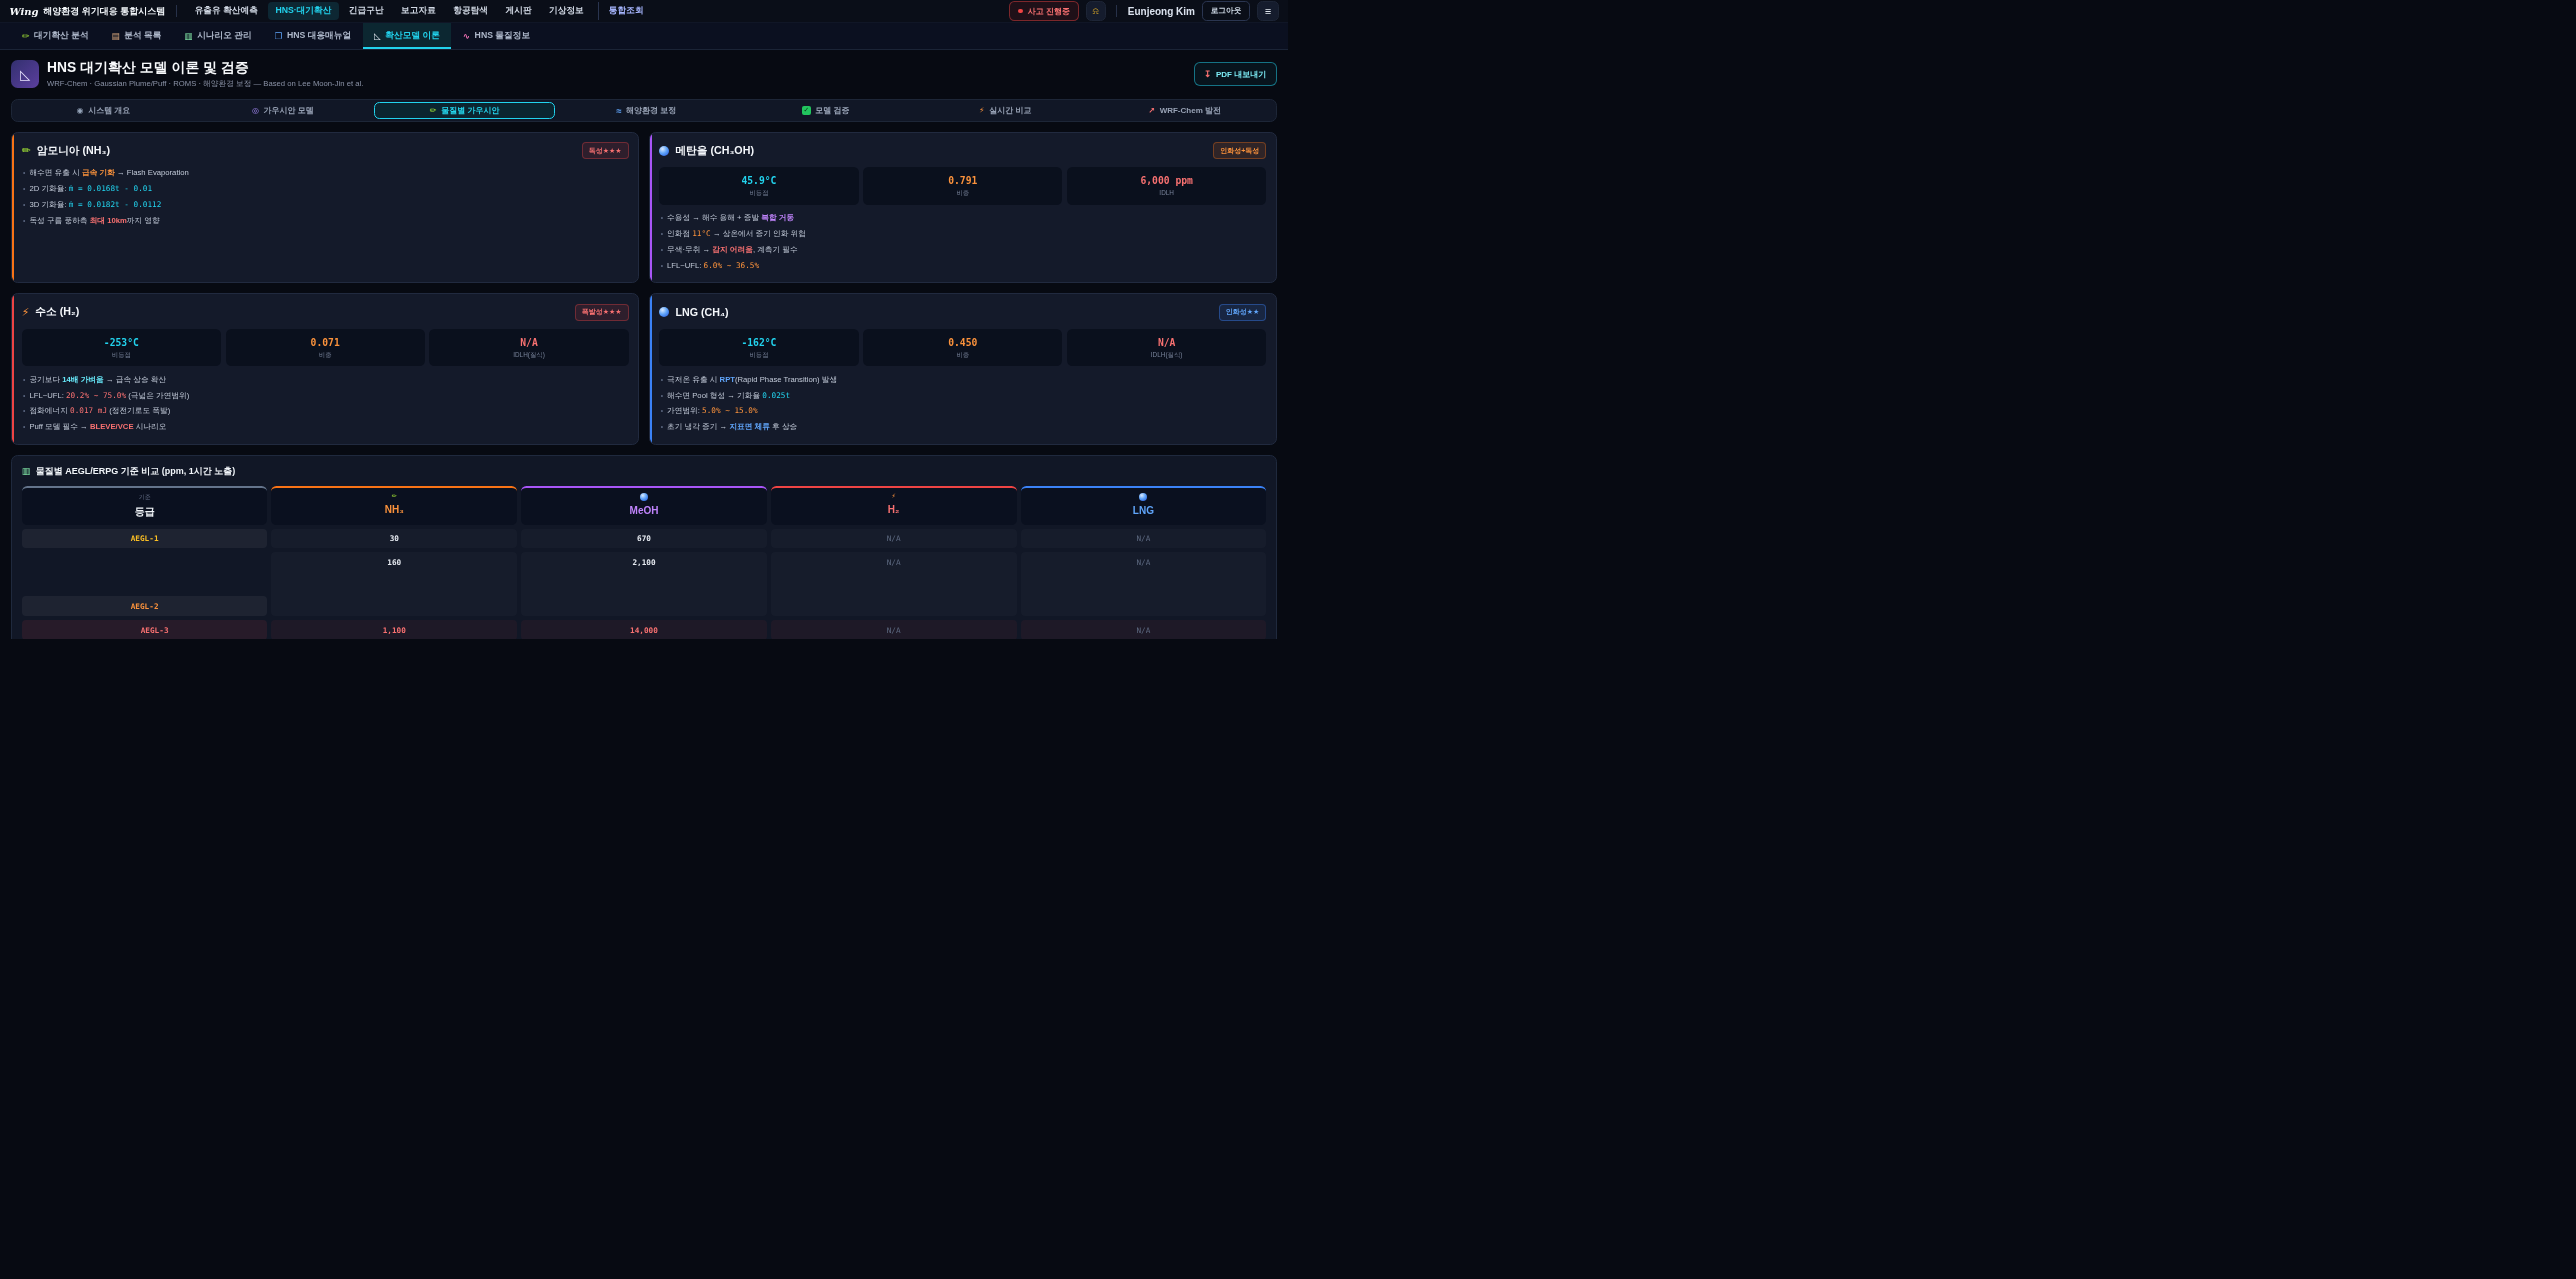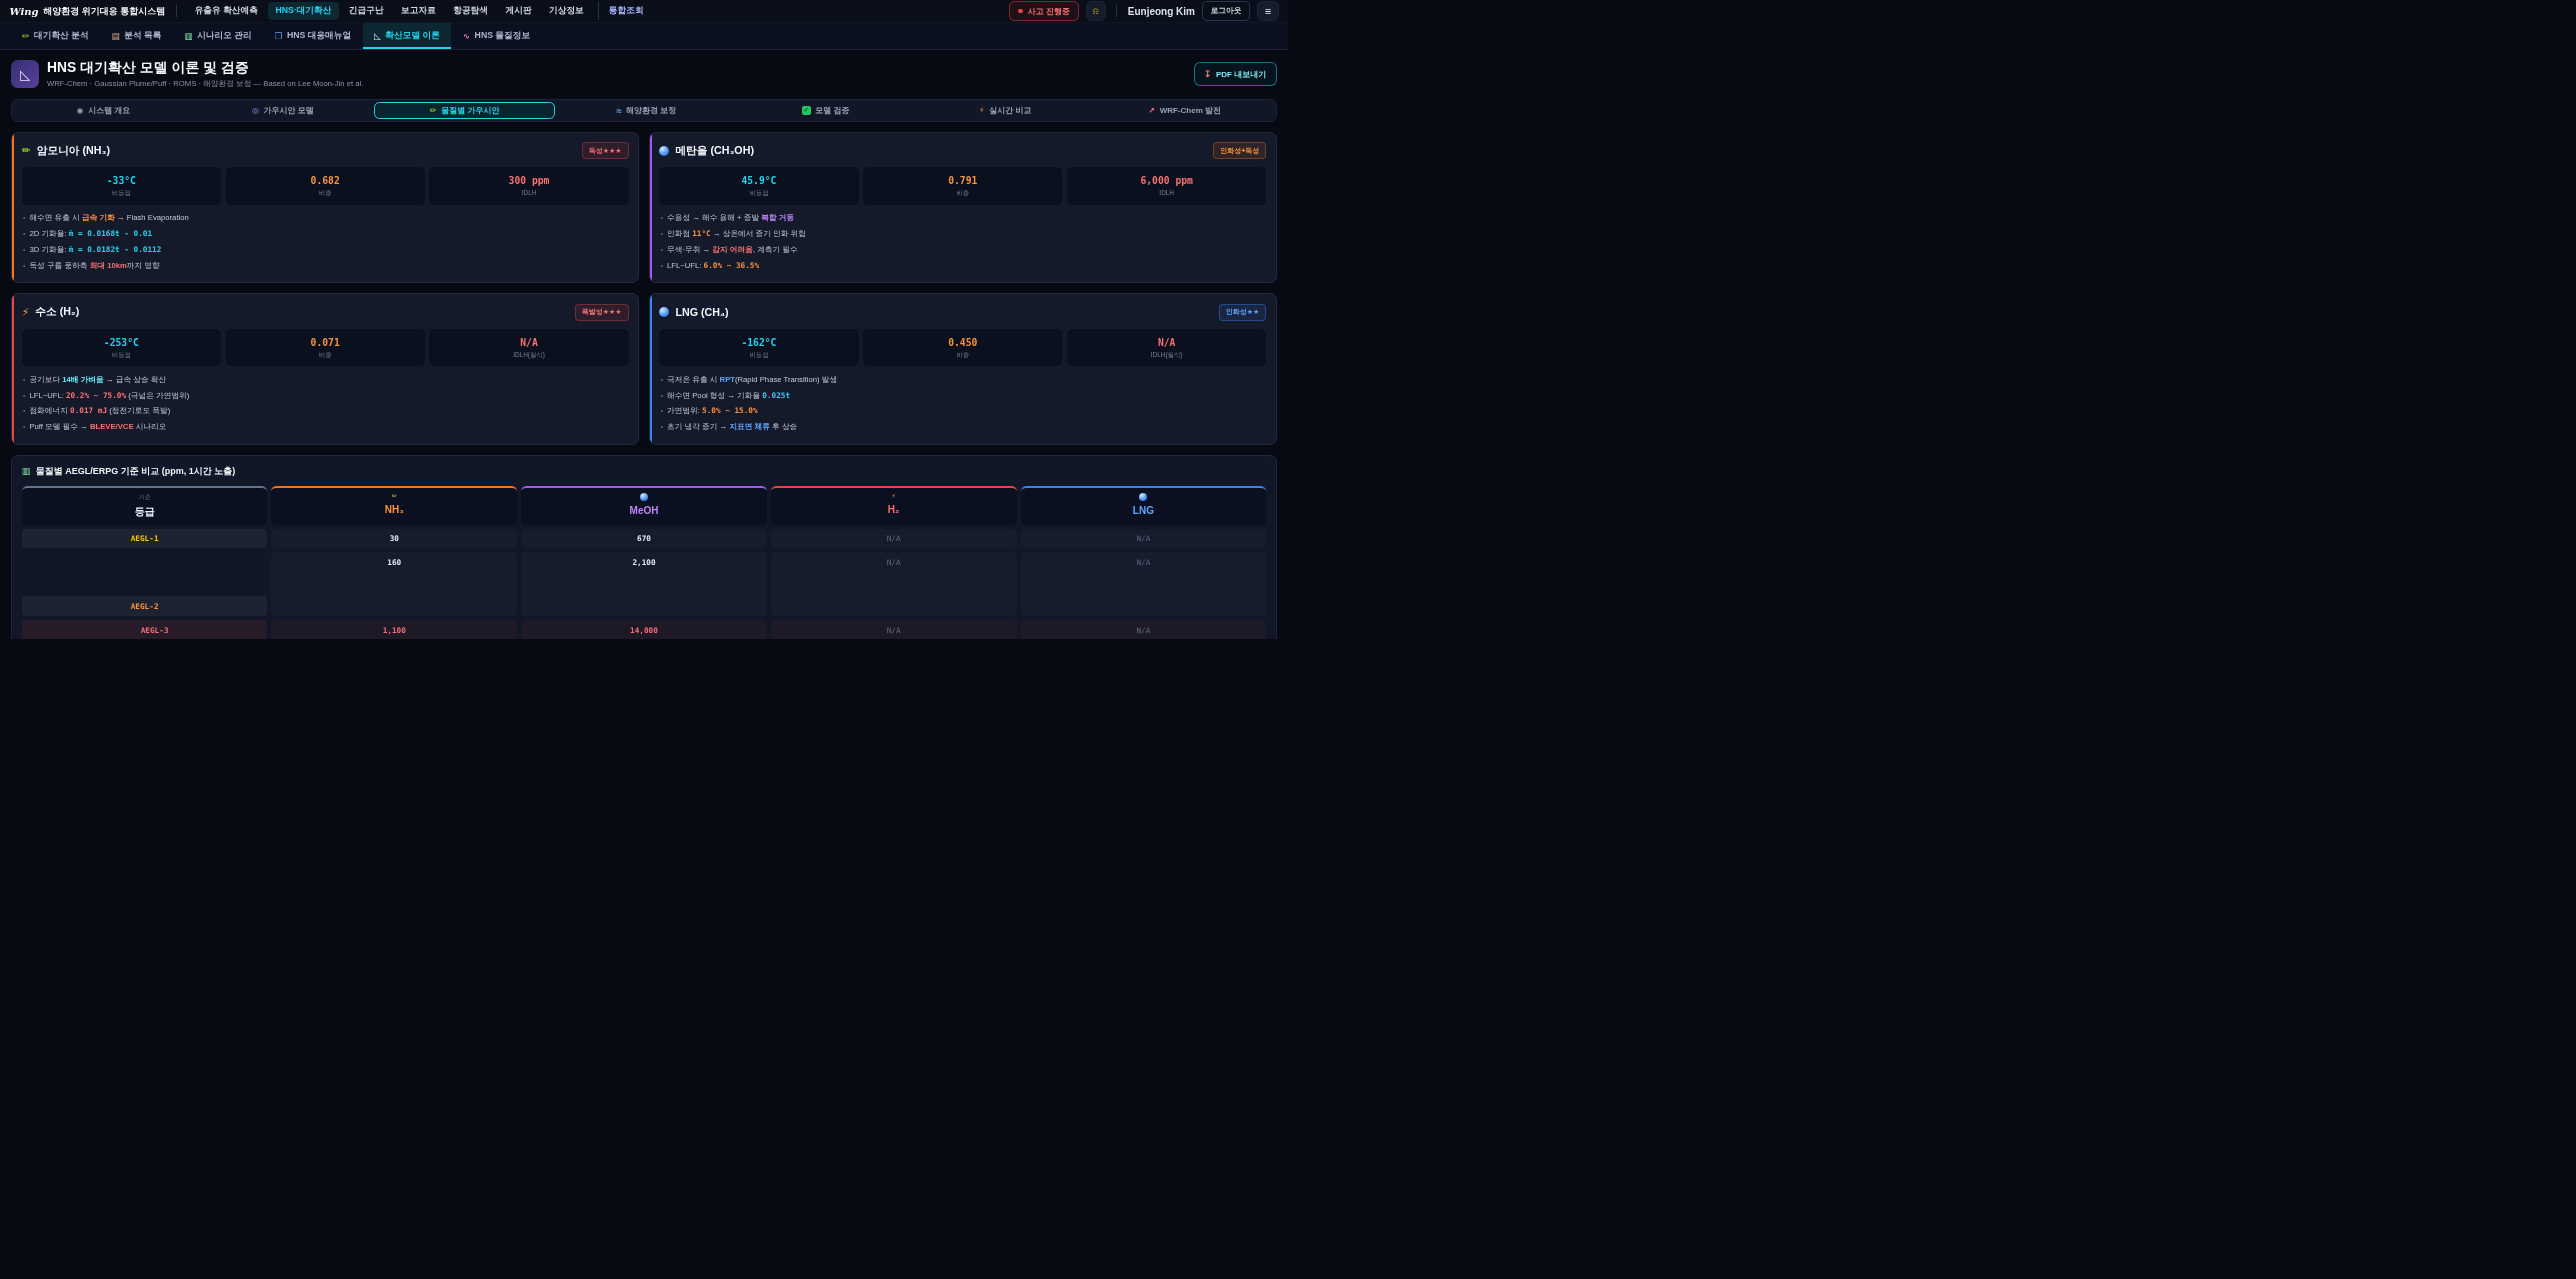--- a/index.html
+++ b/index.html
@@ -89,21 +89,21 @@
   .stat { background:#0a101d; border:0.7px solid #19223500; border-radius:5.4px; text-align:center; padding:6.7px 2.7px 5.4px; }
   .stat-val { font-family:"DejaVu Sans Mono","Liberation Mono",monospace; font-weight:700; font-size:9.7px; margin-bottom:3.4px; }
   .stat-val.cyan { color:#22d3ee; } .stat-val.orange { color:#fb923c; } .stat-val.red { color:#f87171; }
   .stat-label { font-size:6.4px; color:#78839a; }
   .bullets { padding:0 1.3px; }
   .bullet { font-size:7.7px; color:#c3cbd9; margin:4.7px 0; line-height:1.45; }
   .bullet .bdot { color:#5b6780; margin-right:4px; font-size:6.7px; }
   .s-ob { color:#fb923c; font-weight:800; } .s-rb { color:#f87171; font-weight:800; }
   .s-pb { color:#c084fc; font-weight:800; } .s-cb { color:#67e8f9; font-weight:800; }
   .s-bb { color:#60a5fa; font-weight:800; }
-  .s-mc,.s-mo,.s-mr { font-family:"DejaVu Sans Mono","Liberation Mono",monospace; font-weight:700; }
+  .s-mc,.s-mo,.s-mr { font-family:"DejaVu Sans Mono","Liberation Mono",monospace; font-weight:400; }
   .s-mc { color:#22d3ee; } .s-mo { color:#fb923c; } .s-mr { color:#f87171; }
 
   
   .tablepanel { margin:10px 11.4px 10.7px; background:#111726; border:0.7px solid #1f293d; border-radius:6.7px; padding:8.7px 9.4px 6.7px; }
   .tp-title { margin:0 0 8px; font-size:9px; font-weight:800; color:#f1f5f9; display:flex; align-items:center; gap:5.4px; }
   .trow { display:grid; grid-template-columns:1fr 1fr 1fr 1fr 1fr; gap:4px; margin-bottom:4px; }
   .thcell { background:#0a101f; border-radius:5.4px; border-top:2px solid var(--top); text-align:center; padding:4px 0 5.4px; }
   .th-sub { display:block; font-size:6px; color:#66718a; margin:1.3px 0 3.4px; min-height:7.4px; }
   .th-name { font-size:10px; font-weight:800; }
   .tcell { border-radius:4px; text-align:center; padding:5.4px 0;
@@ -245,34 +245,20 @@
 
 <div class="cards" id="cards">
     <div class="card" style="--accent: #f97316;">
       <div class="card-head">
         <div class="card-title">
           <span class="ic ic-pen">✏</span>
           <span>암모니아 (NH₃)</span>
         </div>
         <span class="badge red">독성★★★</span>
       </div>
-      <div class="stats">
-        <div class="stat">
-          <div class="stat-val cyan">-33°C</div>
-          <div class="stat-label">비등점</div>
-        </div>
-        <div class="stat">
-          <div class="stat-val orange">0.682</div>
-          <div class="stat-label">비중</div>
-        </div>
-        <div class="stat">
-          <div class="stat-val red">300 ppm</div>
-          <div class="stat-label">IDLH</div>
-        </div>
-      </div>
       <div class="bullets">
         <div class="bullet"><span class="bdot">•</span><span>해수면 유출 시 </span><span class="s-ob">급속 기화</span><span> → Flash Evaporation</span></div>
         <div class="bullet"><span class="bdot">•</span><span>2D 기화율: </span><span class="s-mc">ṁ = 0.0168t - 0.01</span></div>
         <div class="bullet"><span class="bdot">•</span><span>3D 기화율: </span><span class="s-mc">ṁ = 0.0182t - 0.0112</span></div>
         <div class="bullet"><span class="bdot">•</span><span>독성 구름 풍하측 </span><span class="s-rb">최대 10km</span><span>까지 영향</span></div>
       </div>
     </div>
     <div class="card" style="--accent: #a855f7;">
       <div class="card-head">
         <div class="card-title">

